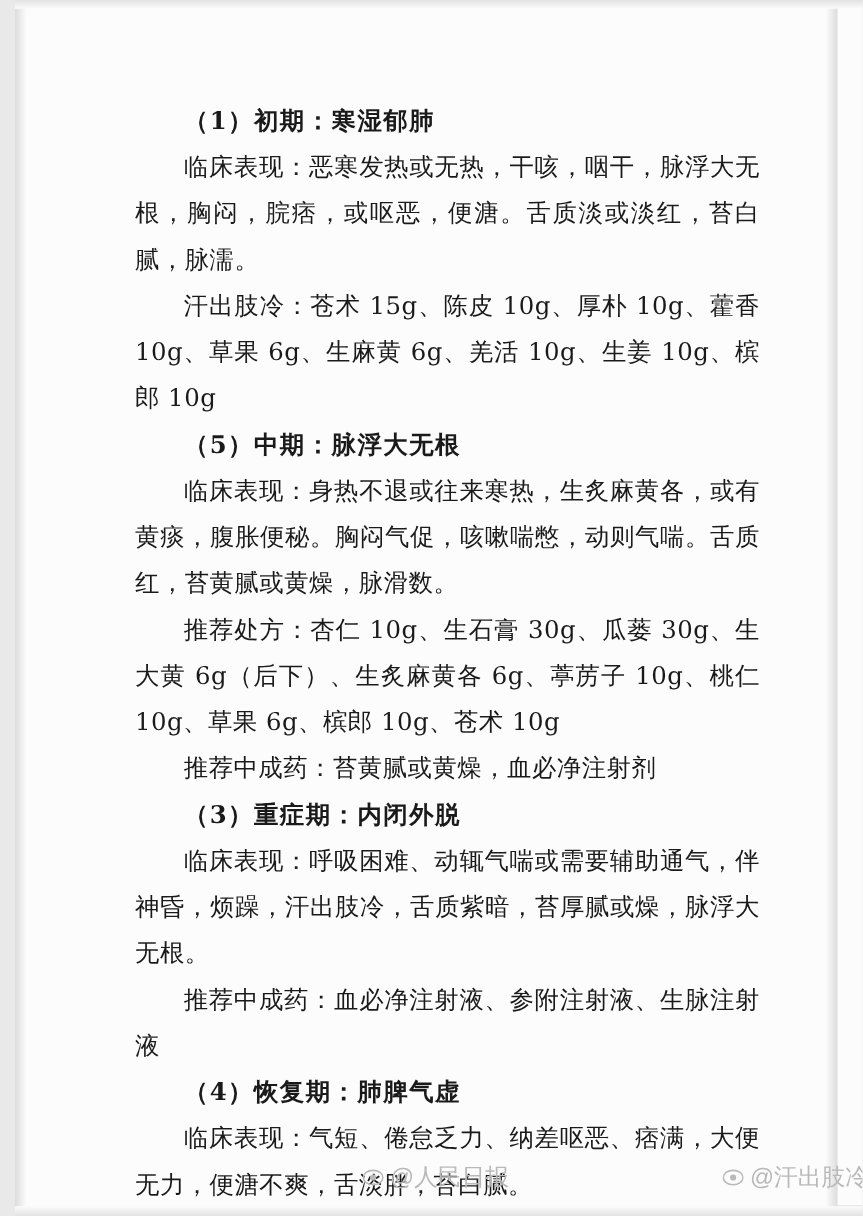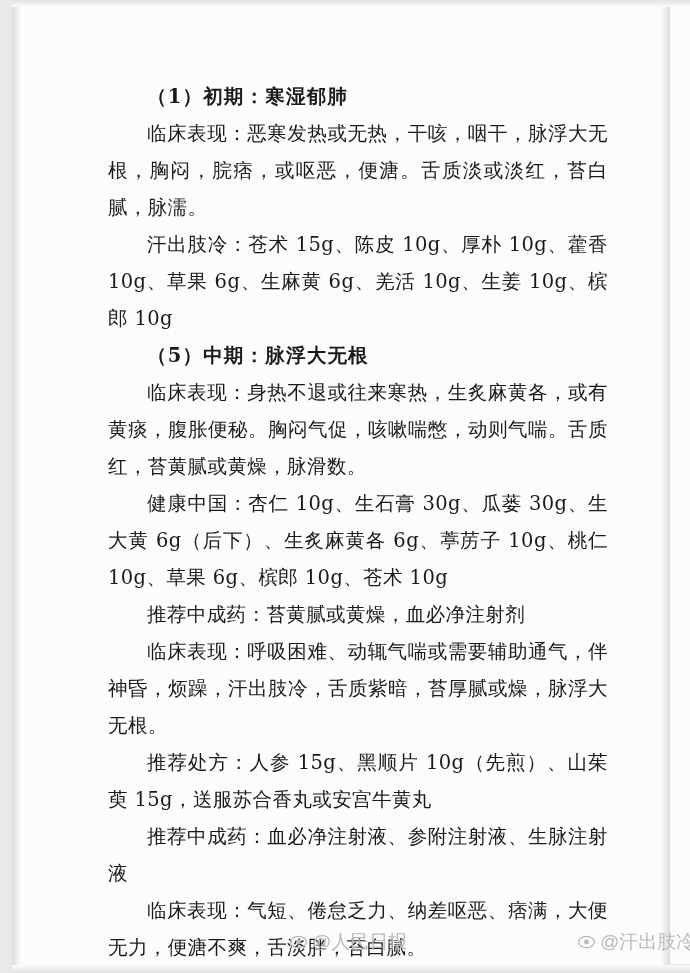--- a/index.html
+++ b/index.html
@@ -126,31 +126,32 @@
 
     <div class="section">
       <p class="heading"><span class="num">（1）初期：</span><span class="ttl">寒湿郁肺</span></p>
       <p class="body-line">临床表现：恶寒发热或无热，干咳，咽干，脉浮大无根，胸闷，脘痞，或呕恶，便溏。舌质淡或淡红，苔白腻，脉濡。</p>
       <p class="body-line">汗出肢冷：苍术 15g、陈皮 10g、厚朴 10g、藿香 10g、草果 6g、生麻黄 6g、羌活 10g、生姜 10g、槟郎 10g</p>
     </div>
 
     <div class="section">
       <p class="heading"><span class="num">（5）中期：</span><span class="ttl">脉浮大无根</span></p>
       <p class="body-line">临床表现：身热不退或往来寒热，生炙麻黄各，或有黄痰，腹胀便秘。胸闷气促，咳嗽喘憋，动则气喘。舌质红，苔黄腻或黄燥，脉滑数。</p>
-      <p class="body-line">健康中国：杏仁 10g、生石膏 30g、瓜蒌 30g、生大黄 6g（后下）、生炙麻黄各 6g、葶苈子 10g、桃仁 10g、草果 6g、槟郎 10g、苍术 10g</p>
+      <p class="body-line">推荐处方：杏仁 10g、生石膏 30g、瓜蒌 30g、生大黄 6g（后下）、生炙麻黄各 6g、葶苈子 10g、桃仁 10g、草果 6g、槟郎 10g、苍术 10g</p>
       <p class="body-line">推荐中成药：苔黄腻或黄燥，血必净注射剂</p>
     </div>
 
     <div class="section">
+      <p class="heading"><span class="num">（3）重症期：</span><span class="ttl">内闭外脱</span></p>
       <p class="body-line">临床表现：呼吸困难、动辄气喘或需要辅助通气，伴神昏，烦躁，汗出肢冷，舌质紫暗，苔厚腻或燥，脉浮大无根。</p>
-      <p class="body-line">推荐处方：人参 15g、黑顺片 10g（先煎）、山茱萸 15g，送服苏合香丸或安宫牛黄丸</p>
       <p class="body-line">推荐中成药：血必净注射液、参附注射液、生脉注射液</p>
     </div>
 
     <div class="section">
+      <p class="heading"><span class="num">（4）恢复期：</span><span class="ttl">肺脾气虚</span></p>
       <p class="body-line">临床表现：气短、倦怠乏力、纳差呕恶、痞满，大便无力，便溏不爽，舌淡胖，苔白腻。</p>
 
     </div>
 
   </div>
 
   <div class="watermark-row">
     <div class="wm wm-left">
       <span class="weibo-eye">
         <svg viewBox="0 0 22 18" width="17" height="14" aria-hidden="true">

